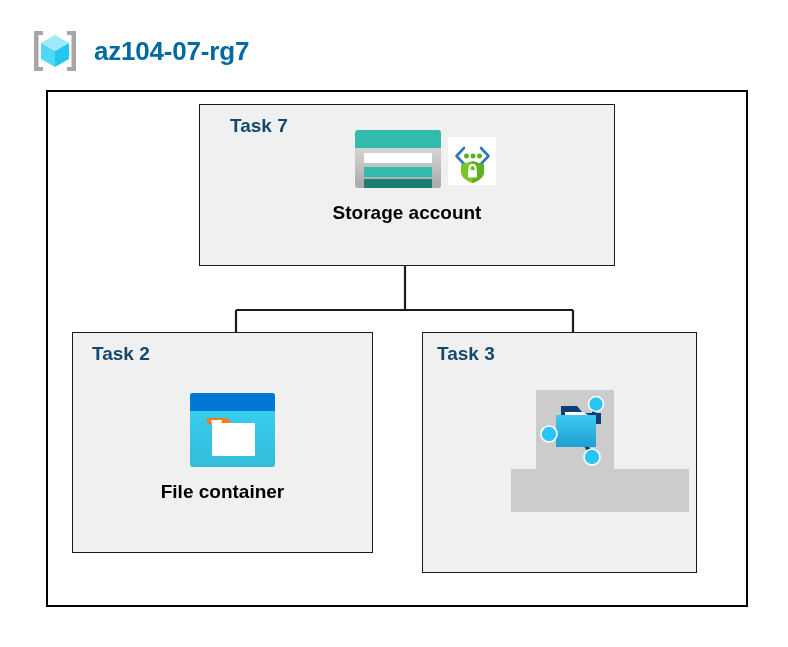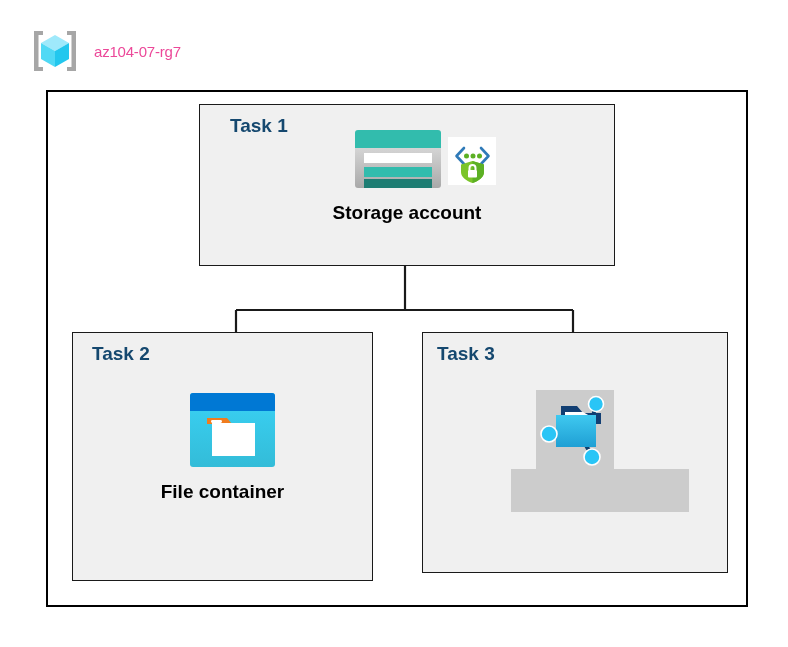--- a/index.html
+++ b/index.html
@@ -20,23 +20,23 @@
     position: absolute;
     left: 30px;
     top: 28px;
     height: 46px;
     display: flex;
     align-items: center;
     gap: 14px;
   }
   #rg-icon { width: 50px; height: 46px; display: block; }
   #rg-title {
-    font-size: 15px;
-    font-weight: normal;
-    color: #ec4899;
+    font-size: 26px;
+    font-weight: bold;
+    color: #0369a1;
     letter-spacing: -0.2px;
     white-space: nowrap;
   }
 
   
   #rg-container {
     position: absolute;
     left: 46px;
     top: 90px;
     width: 702px;
@@ -47,22 +47,22 @@
   }
 
   
   .task-box {
     position: absolute;
     background: #f0f0f0;
     border: 1.6px solid #1a1a1a;
     box-sizing: border-box;
   }
   #task-box-1 { left: 199px; top: 104px; width: 416px; height: 162px; }
-  #task-box-2 { left: 72px;  top: 332px; width: 301px; height: 249px; }
-  #task-box-3 { left: 422px; top: 332px; width: 306px; height: 241px; padding-left: 16px; }
+  #task-box-2 { left: 72px;  top: 332px; width: 301px; height: 221px; }
+  #task-box-3 { left: 422px; top: 332px; width: 275px; height: 241px; padding-left: 16px; }
 
   .task-label {
     position: absolute;
     font-size: 19px;
     font-weight: bold;
     color: #15486f;
     white-space: nowrap;
   }
   #task-label-1 { left: 30px; top: 10px; }
   #task-label-2 { left: 19px; top: 10px; }
@@ -175,21 +175,21 @@
   <line x1="405" y1="227" x2="405" y2="311" stroke="#1a1a1a" stroke-width="2.2"></line>
 
   <line x1="236" y1="310" x2="573" y2="310" stroke="#1a1a1a" stroke-width="2.2"></line>
 
   <line x1="236" y1="310" x2="236" y2="391" stroke="#1a1a1a" stroke-width="2.2"></line>
 
   <line x1="573" y1="310" x2="573" y2="392" stroke="#1a1a1a" stroke-width="2.2"></line>
 </svg>
 
 <div class="task-box" id="task-box-1">
-  <div class="task-label" id="task-label-1">Task 1</div>
+  <div class="task-label" id="task-label-1">Task 7</div>
 
   <div id="storage-icon-wrap">
     <svg id="storage-account-icon" viewBox="0 0 90 62" xmlns="http://www.w3.org/2000/svg">
       <defs>
         <linearGradient id="gradStorageBody" x1="0" y1="0" x2="0" y2="1">
           <stop offset="0" stop-color="#e8e8e8"></stop>
           <stop offset="1" stop-color="#a9a9a9"></stop>
         </linearGradient>
       </defs>
       <rect x="2" y="2" width="86" height="58" rx="3" fill="url(#gradStorageBody)"></rect>

